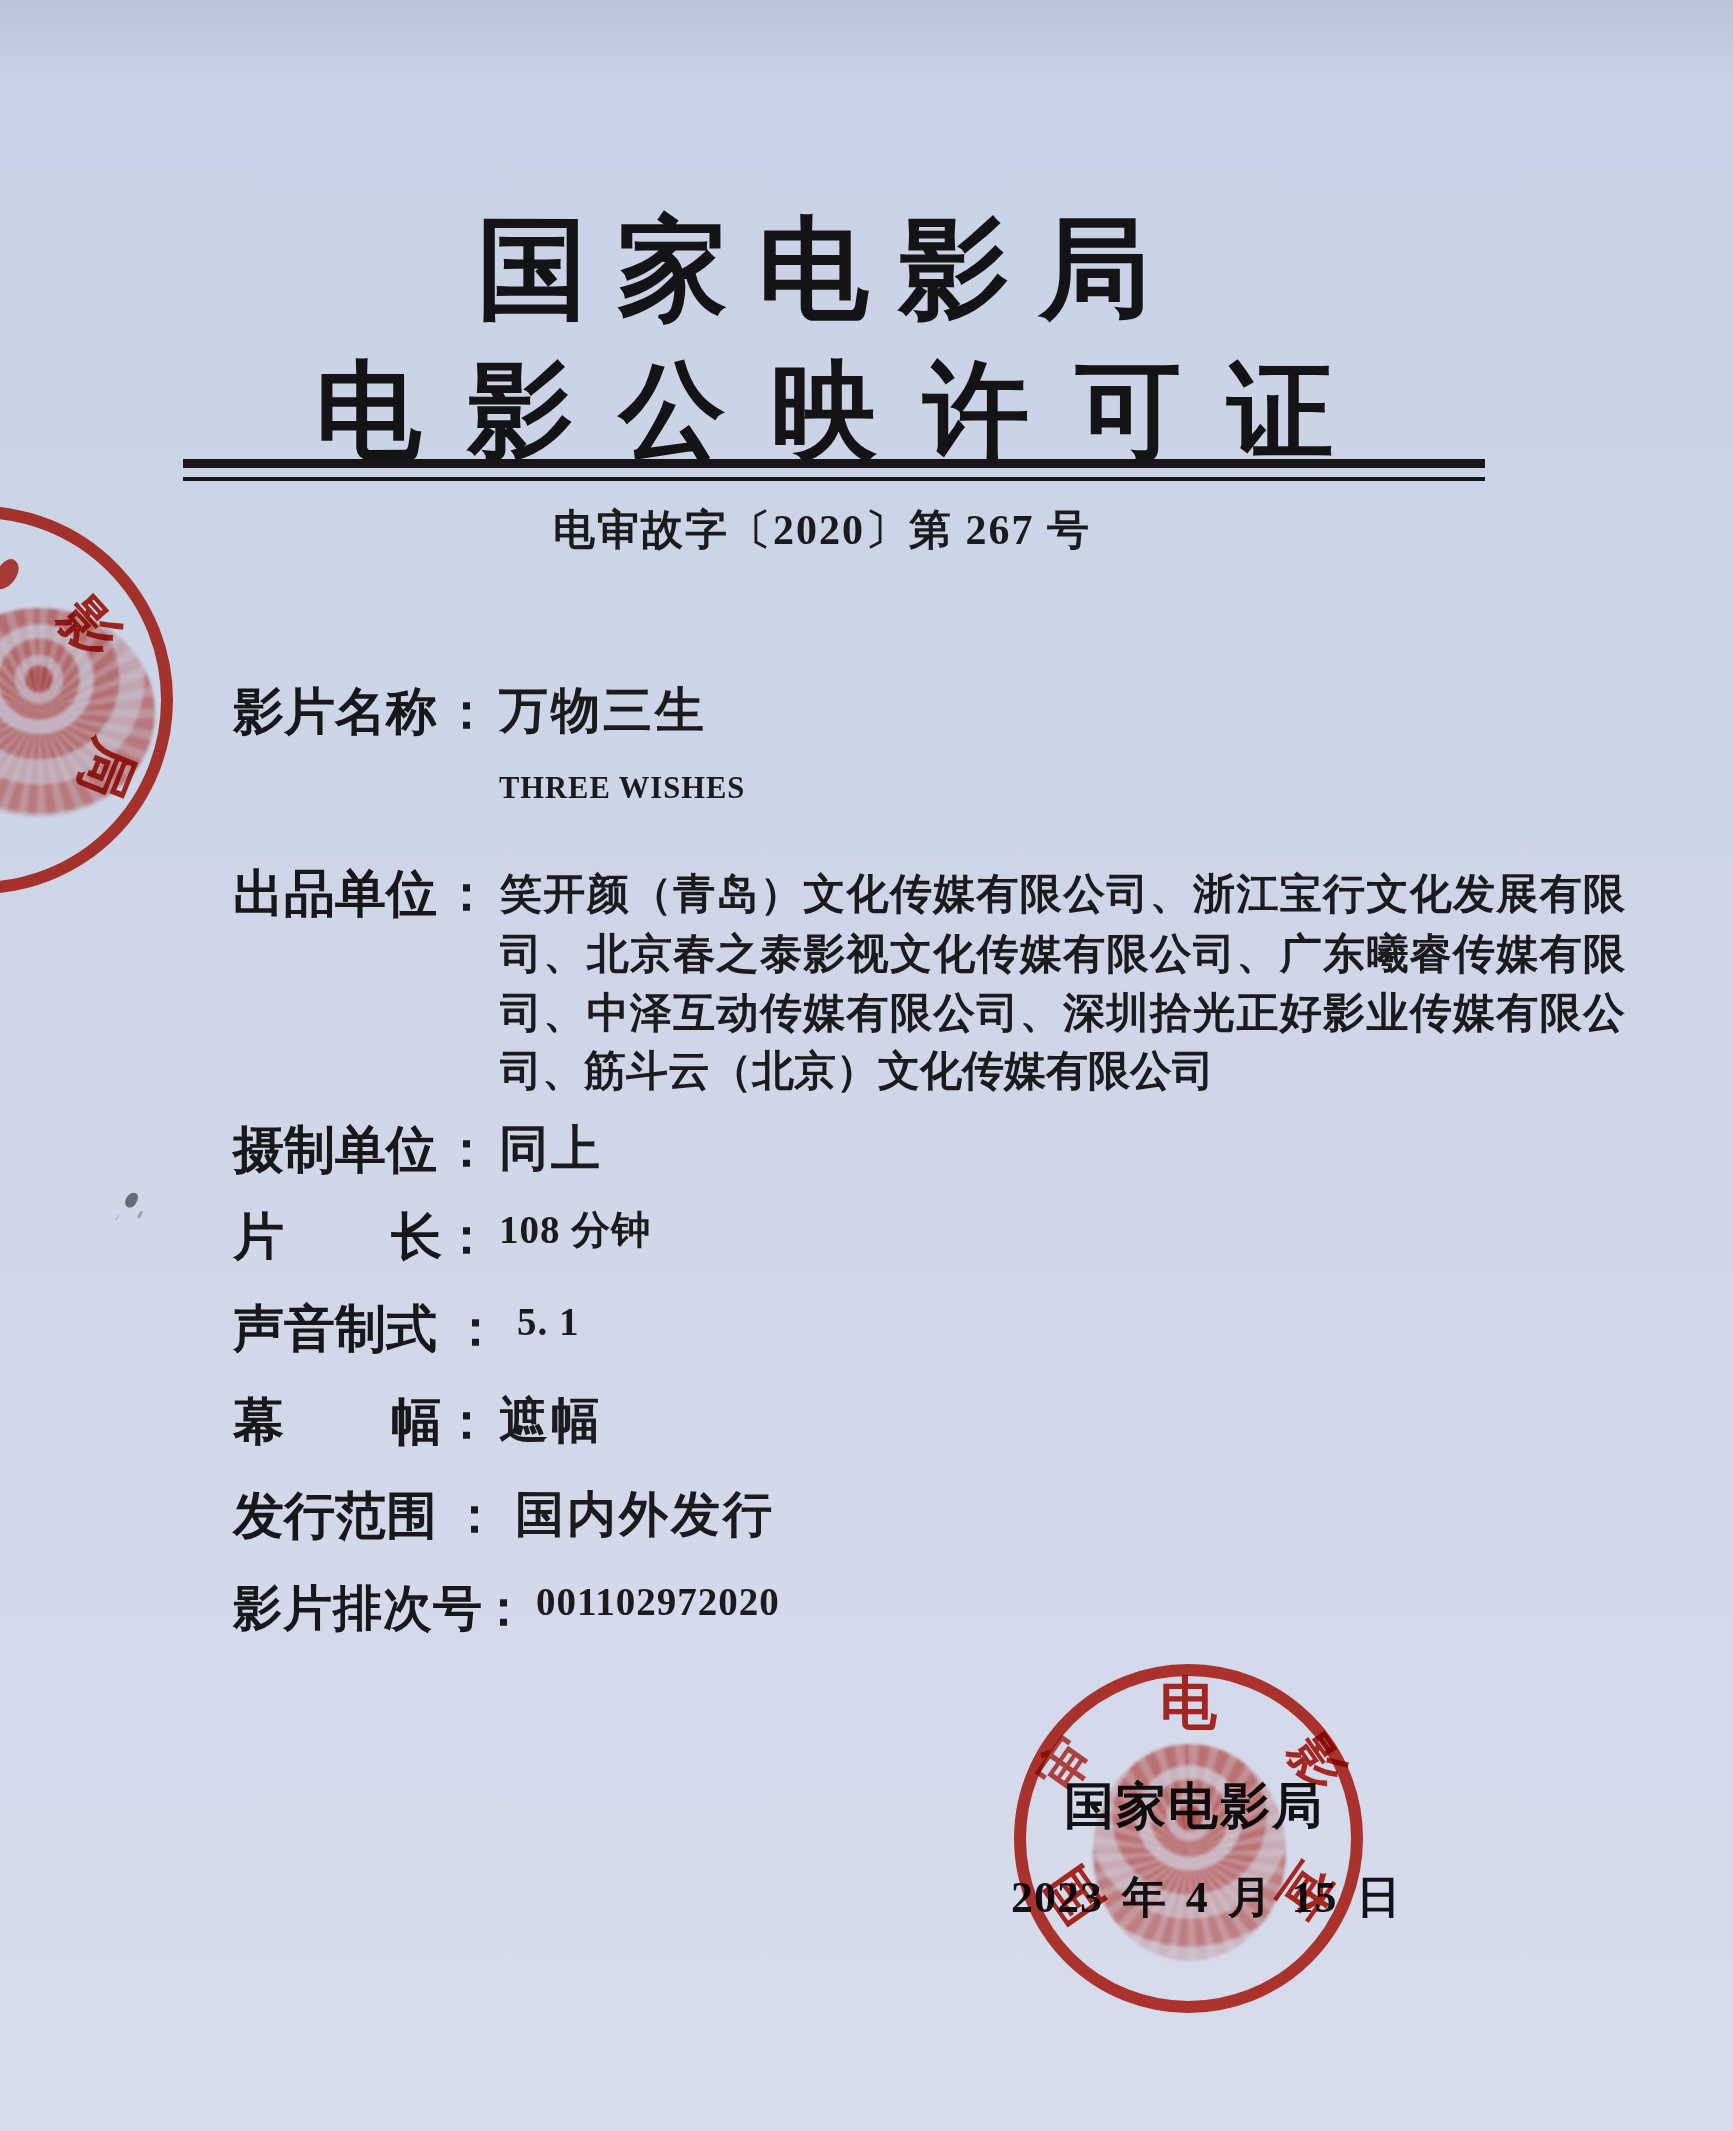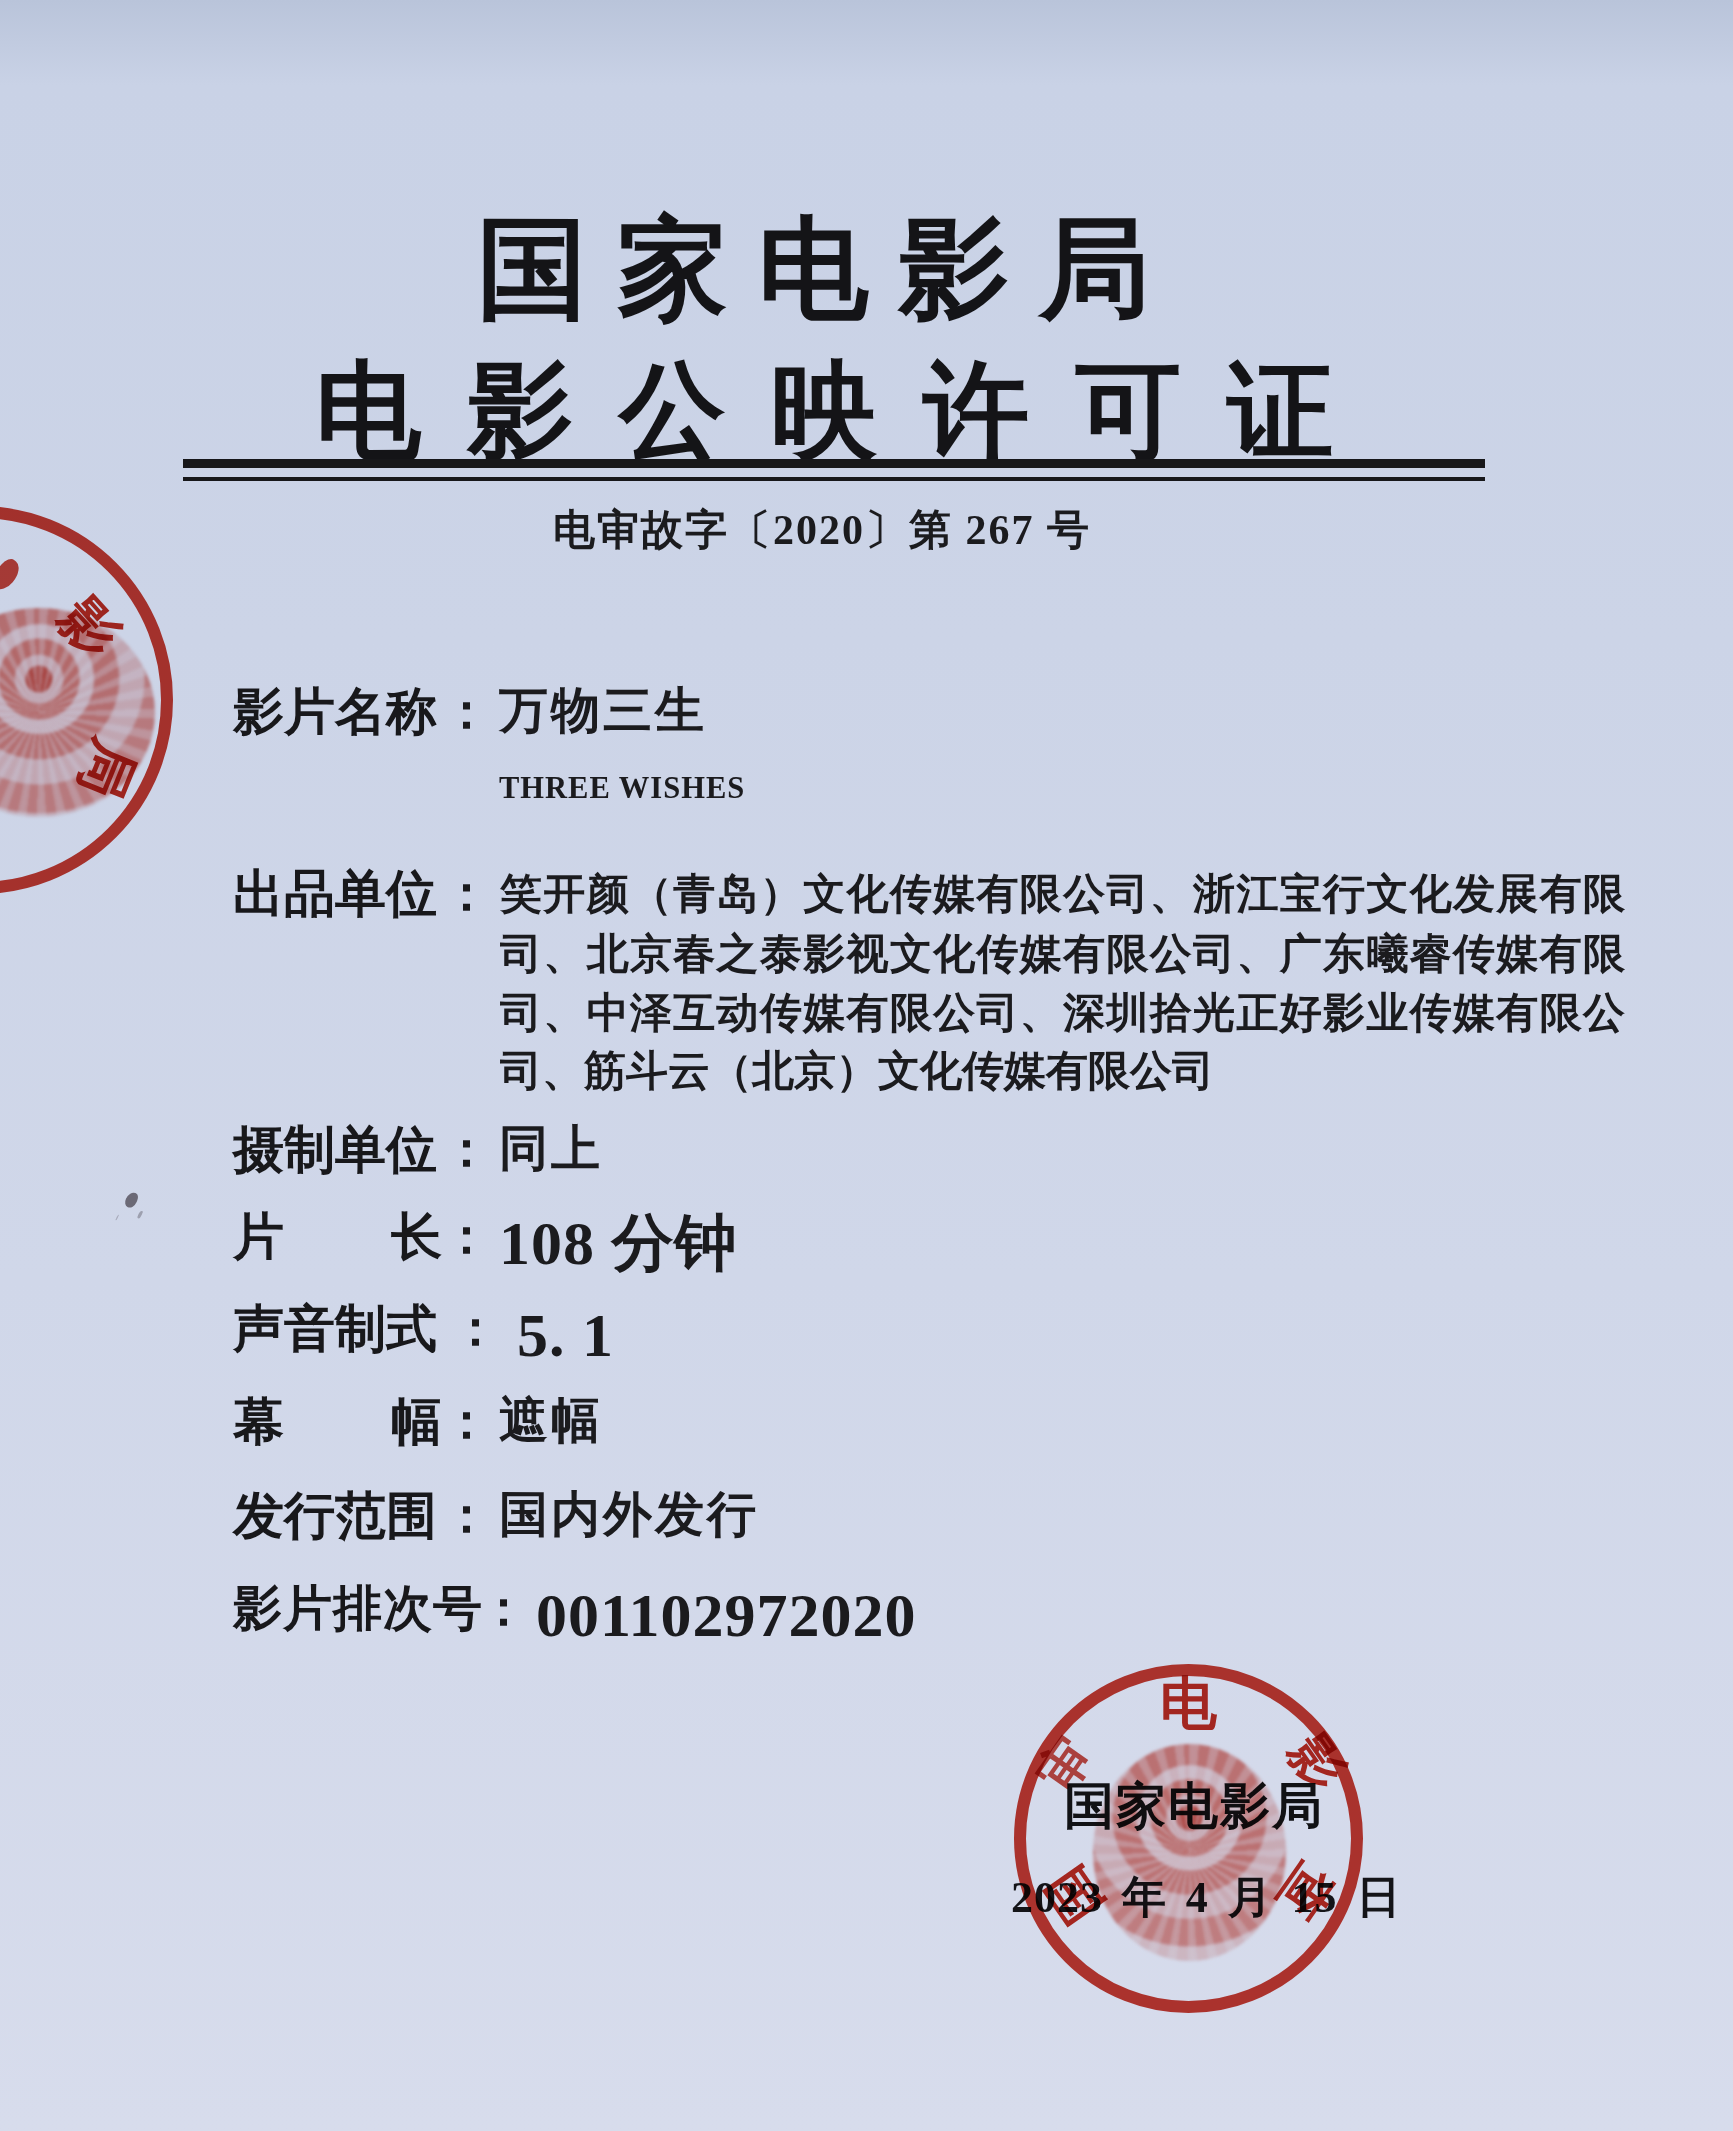--- a/index.html
+++ b/index.html
@@ -32,21 +32,21 @@
   .row{position:absolute;left:233px;display:flex;align-items:flex-start;white-space:nowrap;}
   .lbl{
     display:inline-block;width:209px;
     font-weight:700;font-size:51px;line-height:1.15;color:#18181b;
   }
   .lbl2{display:inline-flex;width:209px;justify-content:space-between;
     font-weight:700;font-size:51px;line-height:1.15;color:#18181b;}
   .lbl5{display:inline-block;width:246px;font-weight:700;font-size:49px;letter-spacing:1px;line-height:1.2;color:#18181b;}
   .colon{font-weight:700;font-size:49px;line-height:1.2;}
   .val{font-size:49px;font-weight:600;margin-left:7.9px;letter-spacing:3px;line-height:1.15;}
-  .val-num{font-size:62px;font-weight:600;margin-left:7.9px;letter-spacing:1px;line-height:1.15;}
+  .val-num{font-size:39px;font-weight:600;margin-left:7.9px;letter-spacing:1px;line-height:1.15;}
   #english-title{
     position:absolute;left:499px;top:771px;
     font-weight:700;font-size:30.5px;letter-spacing:1px;color:#1b1b1e;
   }
   .company-line{
     position:absolute;left:500px;width:1125px;height:59px;overflow:hidden;
     font-size:42px;font-weight:600;line-height:55px;color:#1b1b1e;
     text-align:justify;
   }
   .company-line.justify::after{content:"";display:inline-block;width:100%;height:0;}
@@ -157,21 +157,21 @@
 
   <div class="row" style="top:1393px;">
     <span class="lbl2">
       <span>幕</span>
       <span>幅</span>
     </span>
     <span class="colon">：</span>
     <span class="val">遮幅</span>
   </div>
 
-  <div class="row" style="top:1487px;">
+  <div class="row" style="top:1487px;gap:8px;">
     <span class="lbl">发行范围</span>
     <span class="colon">：</span>
     <span class="val">国内外发行</span>
   </div>
 
   <div class="row" style="top:1580px;">
     <span class="lbl5">影片排次号</span>
     <span class="colon">：</span>
     <span class="val-num">001102972020</span>
   </div>

